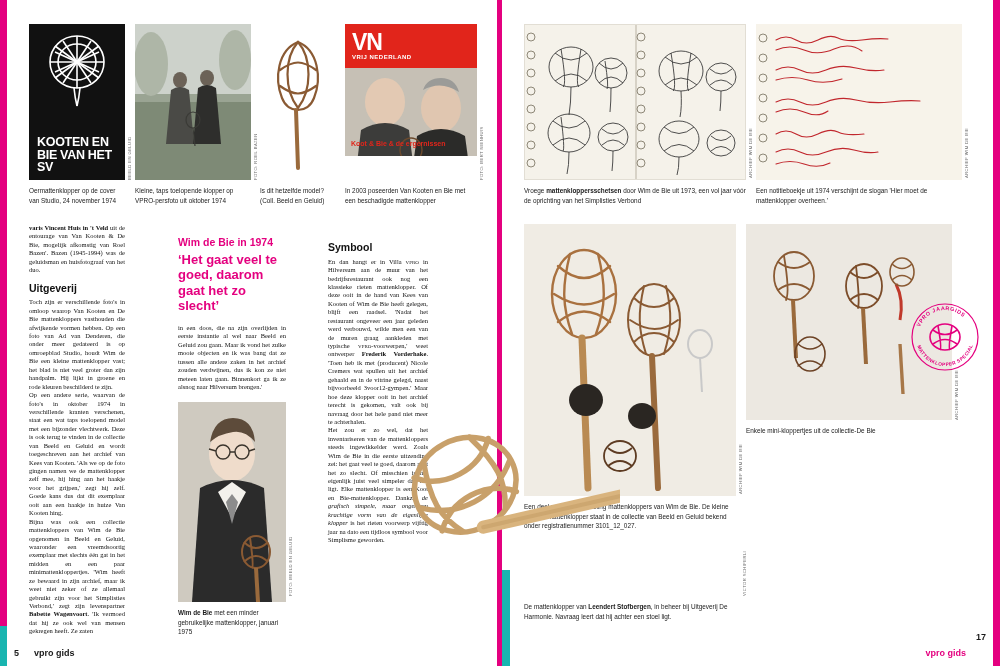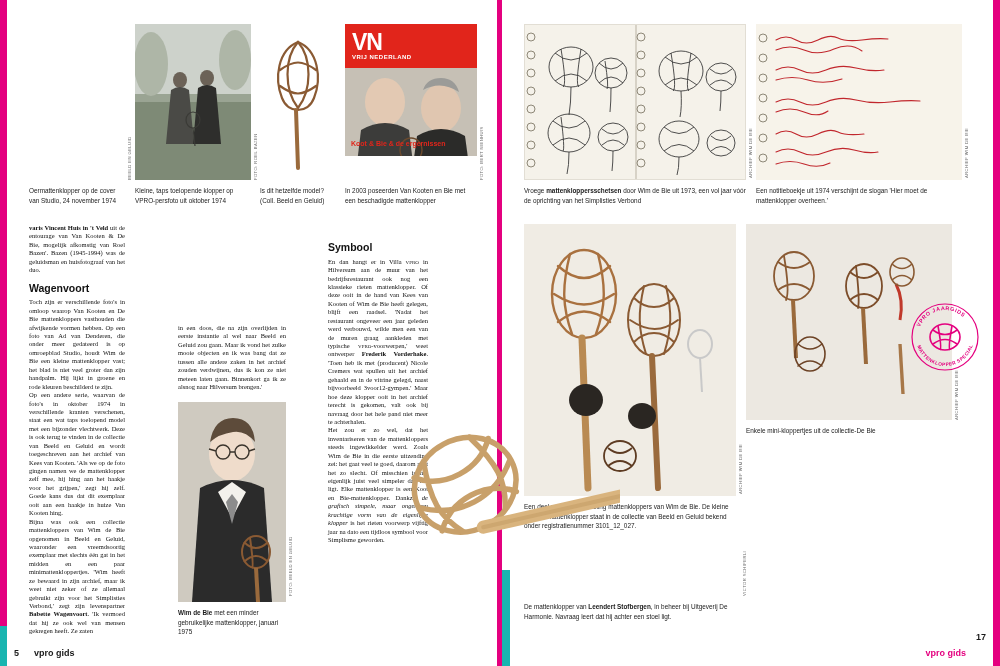--- a/index.html
+++ b/index.html
@@ -114,20 +114,33 @@
 <body>
 
 <div class="page">
 
   <div class="spine-left"></div>
   <div class="spine-right"></div>
   <div class="spine-mid"></div>
   <div class="tealbar"></div>
   <div class="tealbar2"></div>
 
+  <div class="ph cover" style="left:29px; top:24px; width:96px; height:156px;">
+    <svg class="mesh" width="72" height="76" viewBox="0 0 72 76">
+      <g fill="none" stroke="#ffffff" stroke-width="1.6">
+        <ellipse cx="36" cy="30" rx="27" ry="26"></ellipse>
+        <ellipse cx="36" cy="30" rx="19" ry="18"></ellipse>
+        <path d="M14 14 L58 46 M14 46 L58 14 M36 4 L36 56 M9 30 L63 30"></path>
+        <path d="M22 9 L50 51 M50 9 L22 51 M14 20 L58 40 M14 40 L58 20"></path>
+        <path d="M33 56 q1 10 3 18"></path>
+        <path d="M39 56 q-1 10 -3 18"></path>
+      </g>
+    </svg>
+    <div class="ttl">KOOTEN EN BIE VAN HET SV</div>
+  </div>
   <div class="cap" style="position:absolute; left:29px; top:186px; width:96px;">Oermattenklopper op de cover van Studio, 24 november 1974</div>
   <div class="credit" style="left:127px; top:180px;">BEELD EN GELUID</div>
 
   <div class="ph bw2" style="left:135px; top:24px; width:116px; height:156px;">
     <svg width="116" height="156" viewBox="0 0 116 156">
       <rect width="116" height="156" fill="#c3c8c1"></rect>
       <rect y="0" width="116" height="74" fill="#cdd2cb"></rect>
       <rect y="74" width="116" height="82" fill="#7e8a76"></rect>
       <rect y="70" width="116" height="8" fill="#9aa493"></rect>
 
@@ -274,26 +287,30 @@
         <path d="M20 128 q12 -6 24 0 t26 0 t28 -2 t24 2"></path>
         <path d="M20 140 q14 -5 28 0 t26 -1"></path>
       </g>
     </svg>
   </div>
   <div class="cap" style="position:absolute; left:756px; top:186px; width:206px;">Een notitieboekje uit 1974 verschijnt de slogan 'Hier moet de mattenklopper overheen.'</div>
   <div class="credit" style="left:964px; top:178px;">ARCHIEF WIM DE BIE</div>
 
   <div class="col" style="left:29px; top:224px; width:96px;">
     <p><b class="n">varis Vincent Huis in 't Veld</b> uit de entourage van Van Kooten &amp; De Bie, mogelijk afkomstig van Roel Bazen'. Bazen (1945-1994) was de geluidsman en huisfotograaf van het duo.</p>
-    <div class="h2">Wagenvoort</div>
+    <div class="h2">Uitgeverij</div>
     <p>Toch zijn er verschillende foto's in omloop waarop Van Kooten en De Bie mattenkloppers vasthouden die afwijkende vormen hebben. Op een foto van Ad van Denderen, die onder meer gedateerd is op omroepblad Studio, houdt Wim de Bie een kleine mattenklopper vast; het blad is niet veel groter dan zijn handpalm. Hij lijkt in groene en rode kleuren beschilderd te zijn.</p>
     <p>Op een andere serie, waarvan de foto's in oktober 1974 in verschillende kranten verschenen, staat een wat taps toelopend model met een bijzonder vlechtwerk. Deze is ook terug te vinden in de collectie van Beeld en Geluid en wordt toegeschreven aan het archief van Kees van Kooten. 'Als we op de foto gingen namen we de mattenklopper zelf mee, hij hing aan het haakje voor het grijpen,' zegt hij zelf. Goede kans dus dat dit exemplaar ooit aan een haakje in huize Van Kooten hing.</p>
     <p>Bijna was ook een collectie mattenkloppers van Wim de Bie opgenomen in Beeld en Geluid, waaronder een vreemdsoortig exemplaar met slechts één gat in het midden en een paar minimattenkloppertjes. 'Wim heeft ze bewaard in zijn archief, maar ik weet niet zeker of ze allemaal gebruikt zijn voor het Simplisties Verbond,' zegt zijn levenspartner <b class="n">Babette Wagenvoort</b>. 'Ik vermoed dat hij ze ook wel van mensen gekregen heeft. Ze zaten</p>
   </div>
 
+  <div class="pull" style="left:178px; top:236px; width:108px;">
+    <div class="ph1">Wim de Bie in 1974</div>
+    <div class="pq">‘Het gaat veel te goed, daarom gaat het zo slecht’</div>
+  </div>
 
   <div class="col" style="left:178px; top:324px; width:108px;">
     <p>in een doos, die na zijn overlijden in eerste instantie al wel naar Beeld en Geluid zou gaan. Maar ik vond het zulke mooie objecten en ik was bang dat ze tussen alle andere zaken in het archief zouden verdwijnen, dus ik kon ze niet meteen laten gaan. Binnenkort ga ik ze alsnog naar Hilversum brengen.'</p>
   </div>
 
   <div class="ph" style="left:178px; top:402px; width:108px; height:200px; background:#ded9d1;">
     <svg width="108" height="200" viewBox="0 0 108 200">
       <rect width="108" height="200" fill="#d9d4cb"></rect>
       <rect width="108" height="200" fill="#cfcac0"></rect>
 

